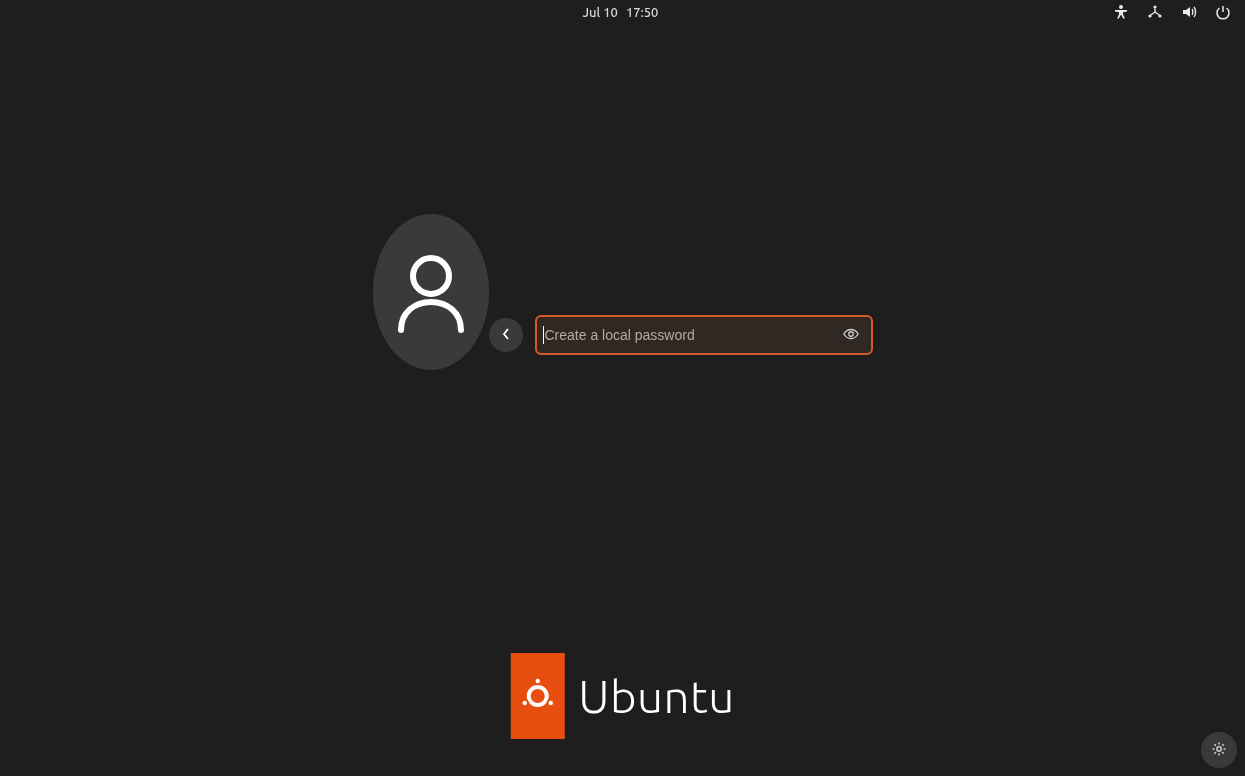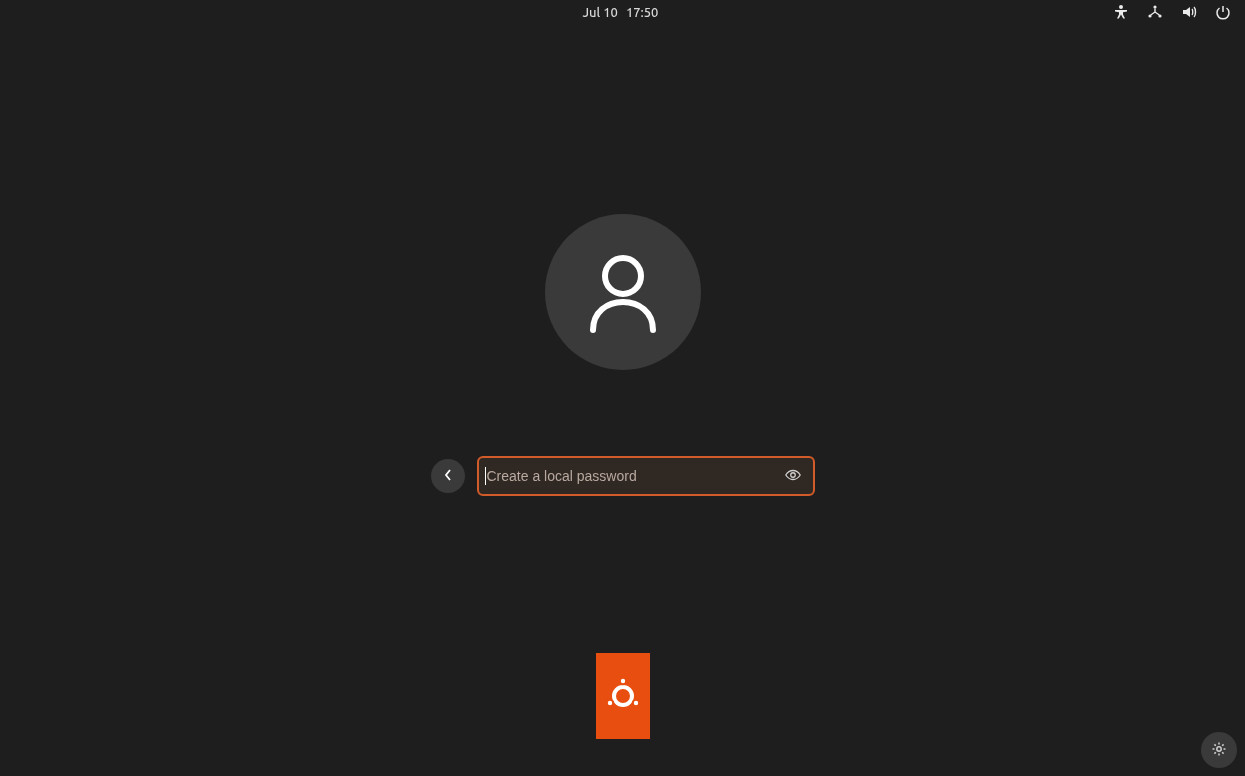--- a/index.html
+++ b/index.html
@@ -45,21 +45,21 @@
     .ico-stroke { width:16px;height:16px;stroke:#eaeaea;stroke-width:1.5;fill:none; }
 
     
     .main {
       position: absolute;
       left: 50%;
       transform: translateX(-50%);
       top: 214px;
       width: 500px;
       display: flex;
-      flex-direction: column;
+      flex-direction: row;
       align-items: center;
     }
 
     
     .avatar-circle {
       width: 156px;
       height: 156px;
       border-radius: 50%;
       background: #3a3a3a;
       display: flex;
@@ -243,20 +243,21 @@
 
 <div class="brand">
   <div class="logo-square">
     <svg viewBox="0 0 40 40">
       <circle cx="20" cy="20" r="9" fill="none" stroke="#ffffff" stroke-width="4"></circle>
       <circle cx="20" cy="5" r="3.2" fill="#ffffff" stroke="#e84e0f" stroke-width="2"></circle>
       <circle cx="7" cy="27" r="3.2" fill="#ffffff" stroke="#e84e0f" stroke-width="2"></circle>
       <circle cx="33" cy="27" r="3.2" fill="#ffffff" stroke="#e84e0f" stroke-width="2"></circle>
     </svg>
   </div>
+  <span class="brand-text">Ubuntu</span>
 </div>
 
 <div class="corner-gear">
   <span>
     <svg viewBox="0 0 16 16">
         <path d="M8 5a3 3 0 1 0 .001 6.001A3 3 0 0 0 8 5zm6.3 3.9.9 1.6-1.4 1.4-1.6-.9c-.4.3-.8.5-1.3.6l-.4 1.8H8.5l-.4-1.8c-.5-.1-.9-.3-1.3-.6l-1.6.9-1.4-1.4.9-1.6c-.3-.4-.5-.8-.6-1.3L2.3 8.5V6.5l1.8-.4c.1-.5.3-.9.6-1.3l-.9-1.6L5.2 1.8l1.6.9c.4-.3.8-.5 1.3-.6L8.5 .3h2l.4 1.8c.5.1.9.3 1.3.6l1.6-.9 1.4 1.4-.9 1.6c.3.4.5.8.6 1.3l1.8.4v2l-1.8.4c-.1.5-.3.9-.6 1.3z" opacity="0"></path>
         <circle cx="8" cy="8" r="2.2" fill="none" stroke="#cfcfcf" stroke-width="1.5"></circle>
         <g stroke="#cfcfcf" stroke-width="1.5">
           <line x1="8" y1="1.5" x2="8" y2="3.5"></line>
           <line x1="8" y1="12.5" x2="8" y2="14.5"></line>

